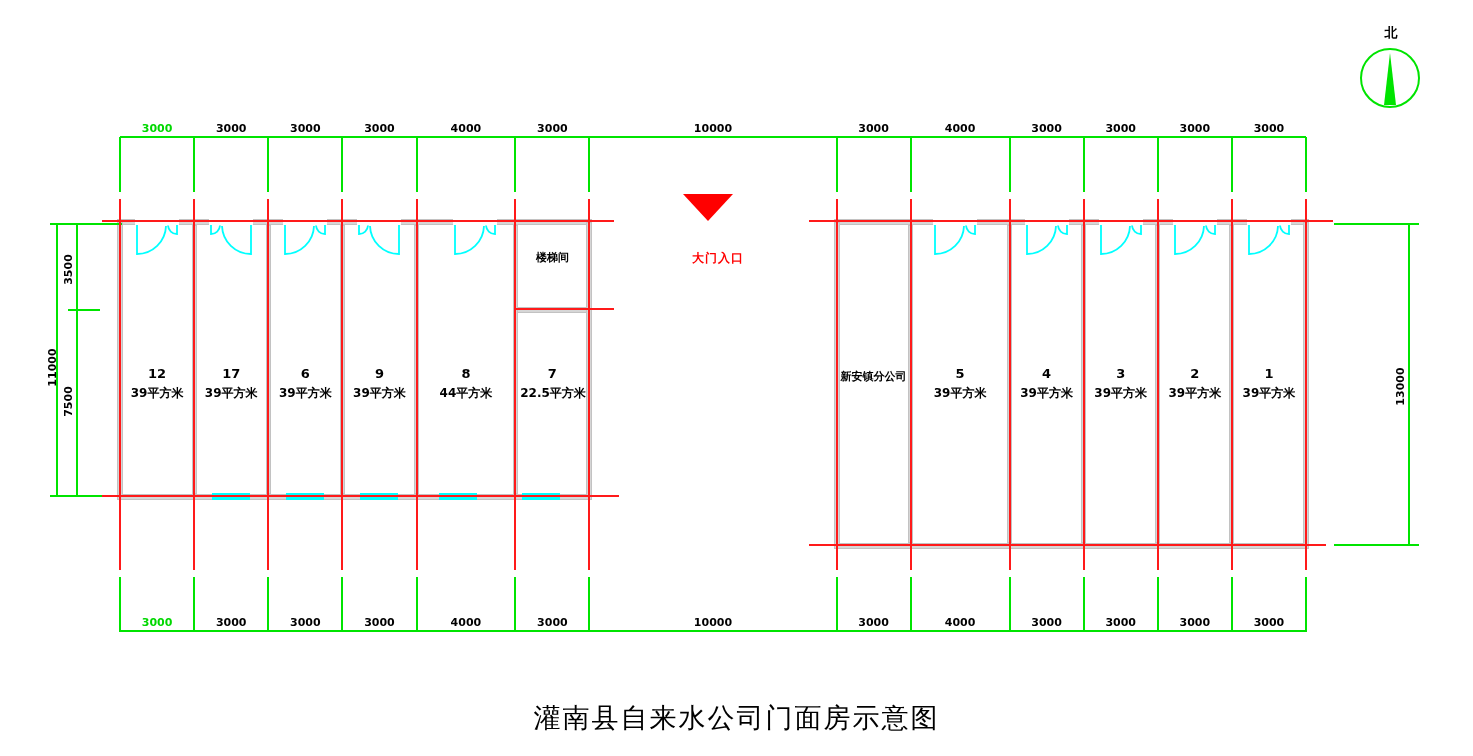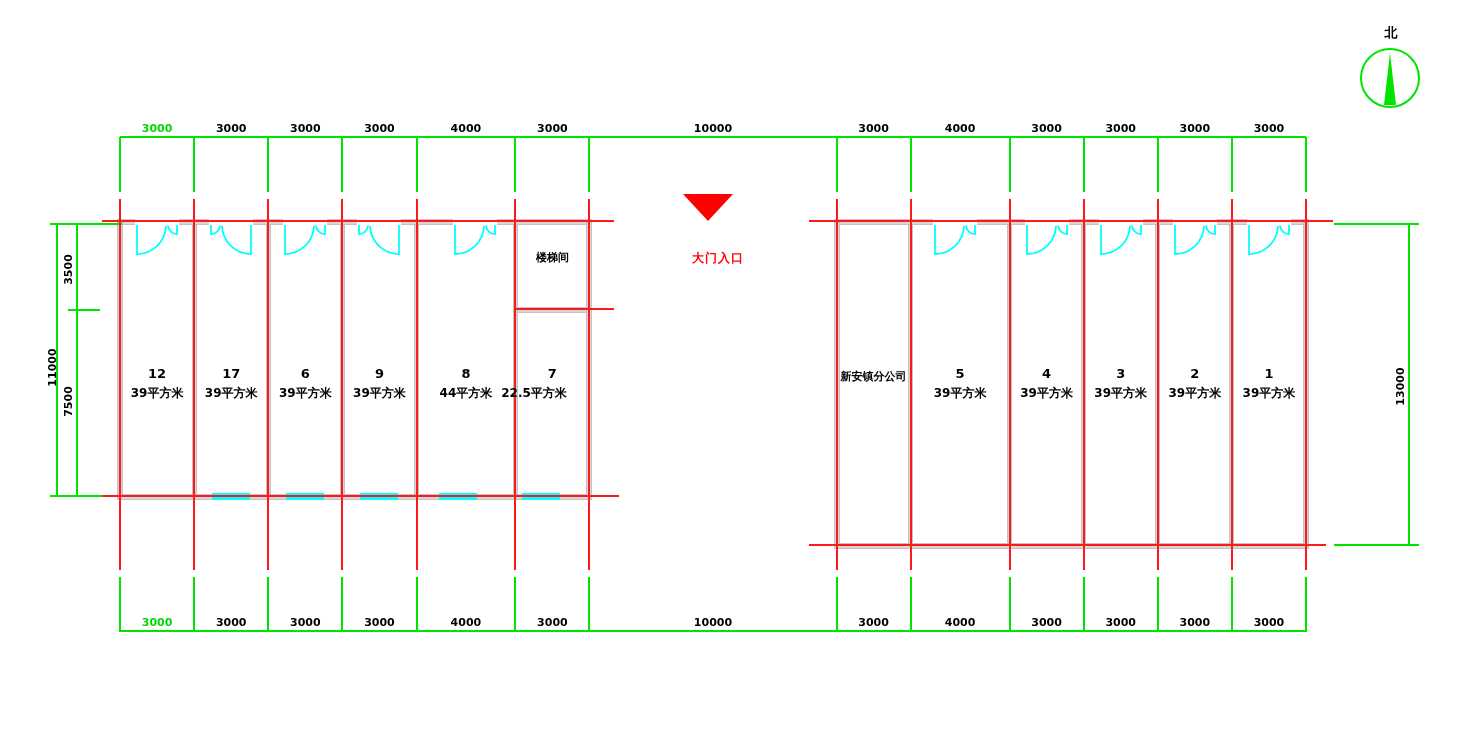--- a/index.html
+++ b/index.html
@@ -49,20 +49,21 @@
 
   <div id="entrance-triangle"></div>
   <div id="entrance-label">大门入口</div>
 
   <div class="vtext" style="left:30px;top:361px;width:44px;text-align:center;">11000</div>
   <div class="vtext" style="left:48px;top:263px;width:40px;text-align:center;">3500</div>
   <div class="vtext" style="left:48px;top:395px;width:40px;text-align:center;">7500</div>
 
   <div class="vtext" style="left:1378px;top:380px;width:44px;text-align:center;">13000</div>
 
+  <div id="plan-title">灌南县自来水公司门面房示意图</div>
 <div class="hline green" style="left: 120px; top: 136px; width: 1186px; height: 2px; z-index: 4;"></div>
     <div class="vline green" style="left: 119px; top: 137px; width: 2px; height: 55px; z-index: 4;"></div>
     <div class="vline green" style="left: 193.125px; top: 137px; width: 2px; height: 55px; z-index: 4;"></div>
     <div class="vline green" style="left: 267.25px; top: 137px; width: 2px; height: 55px; z-index: 4;"></div>
     <div class="vline green" style="left: 341.375px; top: 137px; width: 2px; height: 55px; z-index: 4;"></div>
     <div class="vline green" style="left: 415.5px; top: 137px; width: 2px; height: 55px; z-index: 4;"></div>
     <div class="vline green" style="left: 514.333px; top: 137px; width: 2px; height: 55px; z-index: 4;"></div>
     <div class="vline green" style="left: 588.458px; top: 137px; width: 2px; height: 55px; z-index: 4;"></div>
     <div class="vline green" style="left: 835.542px; top: 137px; width: 2px; height: 55px; z-index: 4;"></div>
     <div class="vline green" style="left: 909.667px; top: 137px; width: 2px; height: 55px; z-index: 4;"></div>
@@ -165,21 +166,21 @@
     <div class="opening" style="left: 452.917px; top: 218px; width: 44px; height: 8px;"></div>
     <svg width="42" height="33" class="door" style="left: 453.917px; top: 225px;">
       <path d="M1,0 L1,29 A29,29 0 0 0 30,1" fill="none" stroke="#00ffff" stroke-width="1.8"></path>
       <path d="M41,0 L41,9 A9,9 0 0 1 32,0.5" fill="none" stroke="#00ffff" stroke-width="1.8"></path>
     </svg>
     <div class="window" style="left: 438.917px; top: 493px; width: 38px; height: 7px;"></div>
     <div class="room-number" style="left: 425.917px; top: 366px; width: 80px;">8</div>
     <div class="room-area" style="left: 415.917px; top: 385px; width: 100px;">44平方米</div>
     <div class="window" style="left: 522.396px; top: 493px; width: 38px; height: 7px;"></div>
     <div class="room-number" style="left: 512.396px; top: 366px; width: 80px;">7</div>
-    <div class="room-area" style="left: 484px; top: 385px; width: 100px;">22.5平方米</div>
+    <div class="room-area" style="left: 503px; top: 385px; width: 100px;">22.5平方米</div>
     <div class="hline red" style="left: 102px; top: 220px; width: 512px; height: 2px; z-index: 4;"></div>
     <div class="hline red" style="left: 102px; top: 495px; width: 517px; height: 2px; z-index: 4;"></div>
     <div class="hline red" style="left: 515px; top: 308px; width: 99px; height: 2px; z-index: 4;"></div>
     <div class="vline red" style="left: 119px; top: 199px; width: 2px; height: 371px; z-index: 4;"></div>
     <div class="vline red" style="left: 193.125px; top: 199px; width: 2px; height: 371px; z-index: 4;"></div>
     <div class="vline red" style="left: 267.25px; top: 199px; width: 2px; height: 371px; z-index: 4;"></div>
     <div class="vline red" style="left: 341.375px; top: 199px; width: 2px; height: 371px; z-index: 4;"></div>
     <div class="vline red" style="left: 415.5px; top: 199px; width: 2px; height: 371px; z-index: 4;"></div>
     <div class="vline red" style="left: 514.333px; top: 199px; width: 2px; height: 371px; z-index: 4;"></div>
     <div class="vline red" style="left: 588.458px; top: 199px; width: 2px; height: 371px; z-index: 4;"></div>

